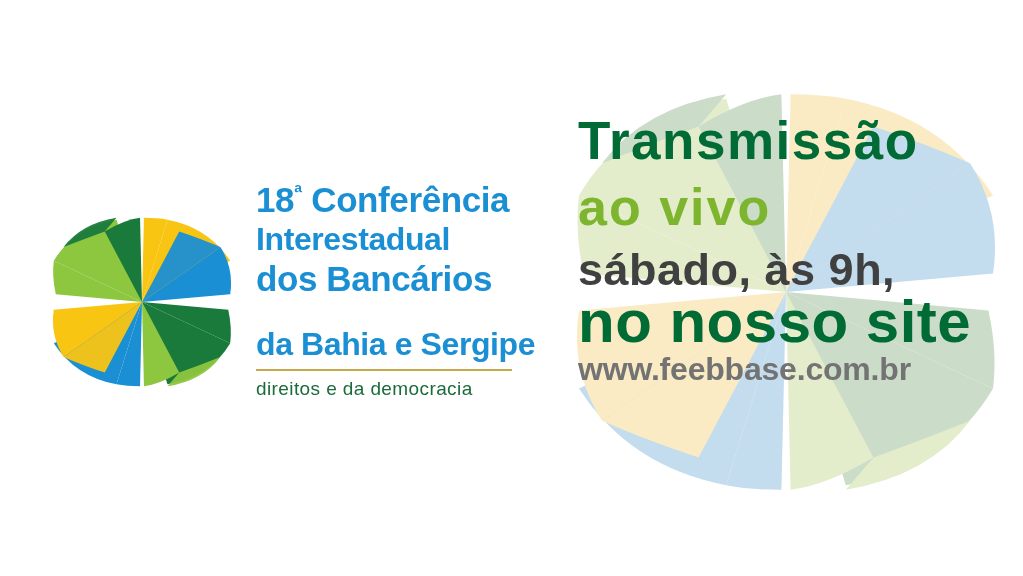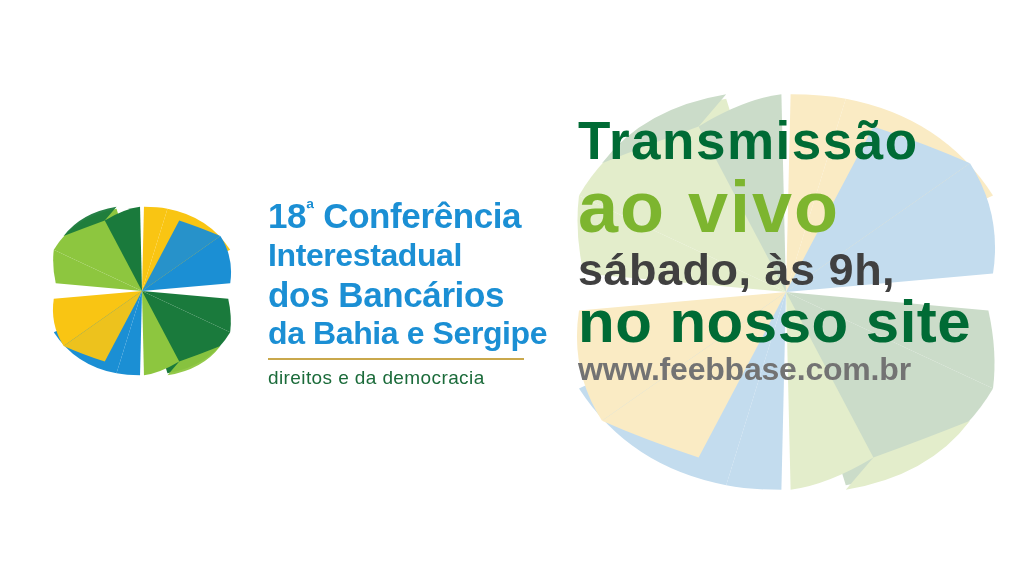--- a/index.html
+++ b/index.html
@@ -19,43 +19,43 @@
   }
 
   
   #brand-lockup {
     position: absolute;
     left: 44px;
     top: 176px;
     width: 490px;
     height: 224px;
     display: flex;
-    align-items: center;
-    gap: 28px;
+    align-items: flex-end;
+    gap: 16px;
   }
   #logo-mark {
     width: 196px;
     height: 196px;
     flex: 0 0 196px;
     margin-top: 6px;
   }
   #brand-text {
     flex: 1 1 auto;
     padding-top: 2px;
   }
   .conf-line {
     color: #1B8FD4;
     font-weight: bold;
     letter-spacing: -0.4px;
     white-space: nowrap;
   }
   #conf-line-1 { font-size: 35px; line-height: 38px; }
   #conf-line-2 { font-size: 32px; line-height: 40px; }
   #conf-line-3 { font-size: 35px; line-height: 40px; }
-  #conf-line-4 { font-size: 32px; line-height: 36px; }
+  #conf-line-4 { font-size: 32px; line-height: 36px; margin-top: 27px; }
   #conf-line-1 .ord {
     font-size: 21px;
     vertical-align: 12px;
     letter-spacing: 0;
   }
   #brand-divider {
     height: 2px;
     background: #C9A84C;
     width: 256px;
     margin: 7px 0 6px 0;
@@ -94,21 +94,21 @@
   }
   .bc-line { white-space: nowrap; font-weight: bold; }
   #bc-transmissao {
     color: #006B35;
     font-size: 53px;
     line-height: 58px;
     letter-spacing: 1.5px;
   }
   #bc-aovivo {
     color: #7DB52F;
-    font-size: 72px;
+    font-size: 52px;
     line-height: 74px;
     letter-spacing: 2px;
   }
   #bc-sabado {
     color: #404040;
     font-size: 45px;
     line-height: 52px;
     letter-spacing: 0.5px;
   }
   #bc-site {

